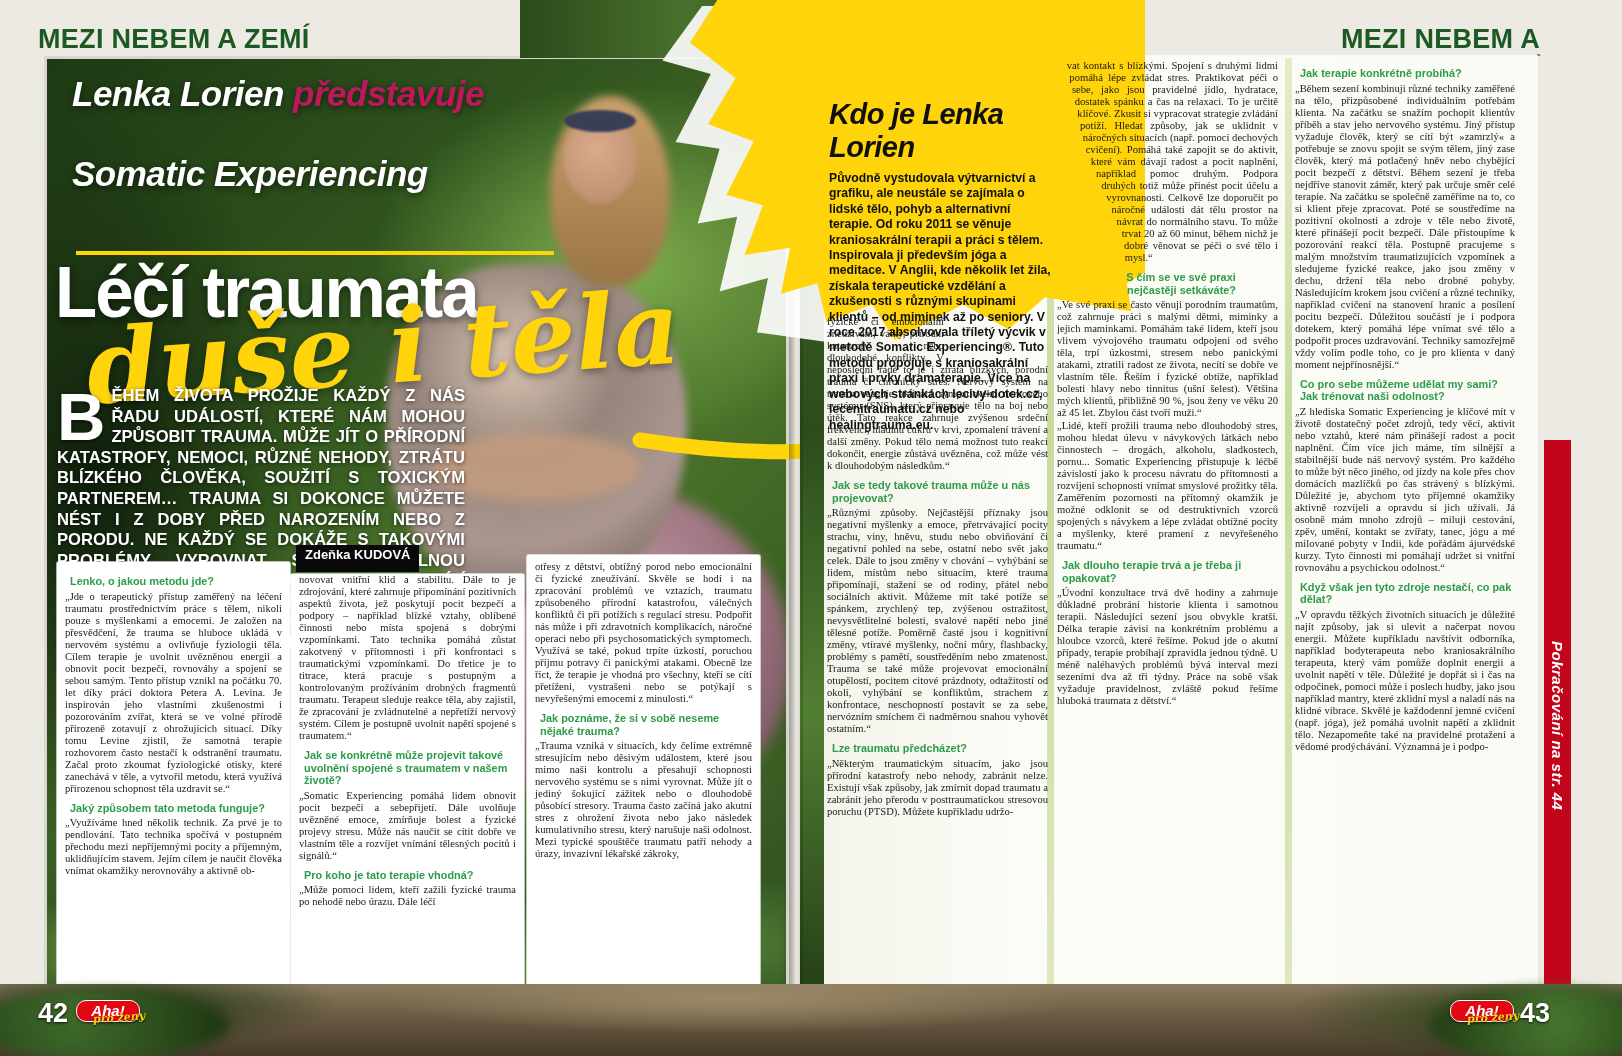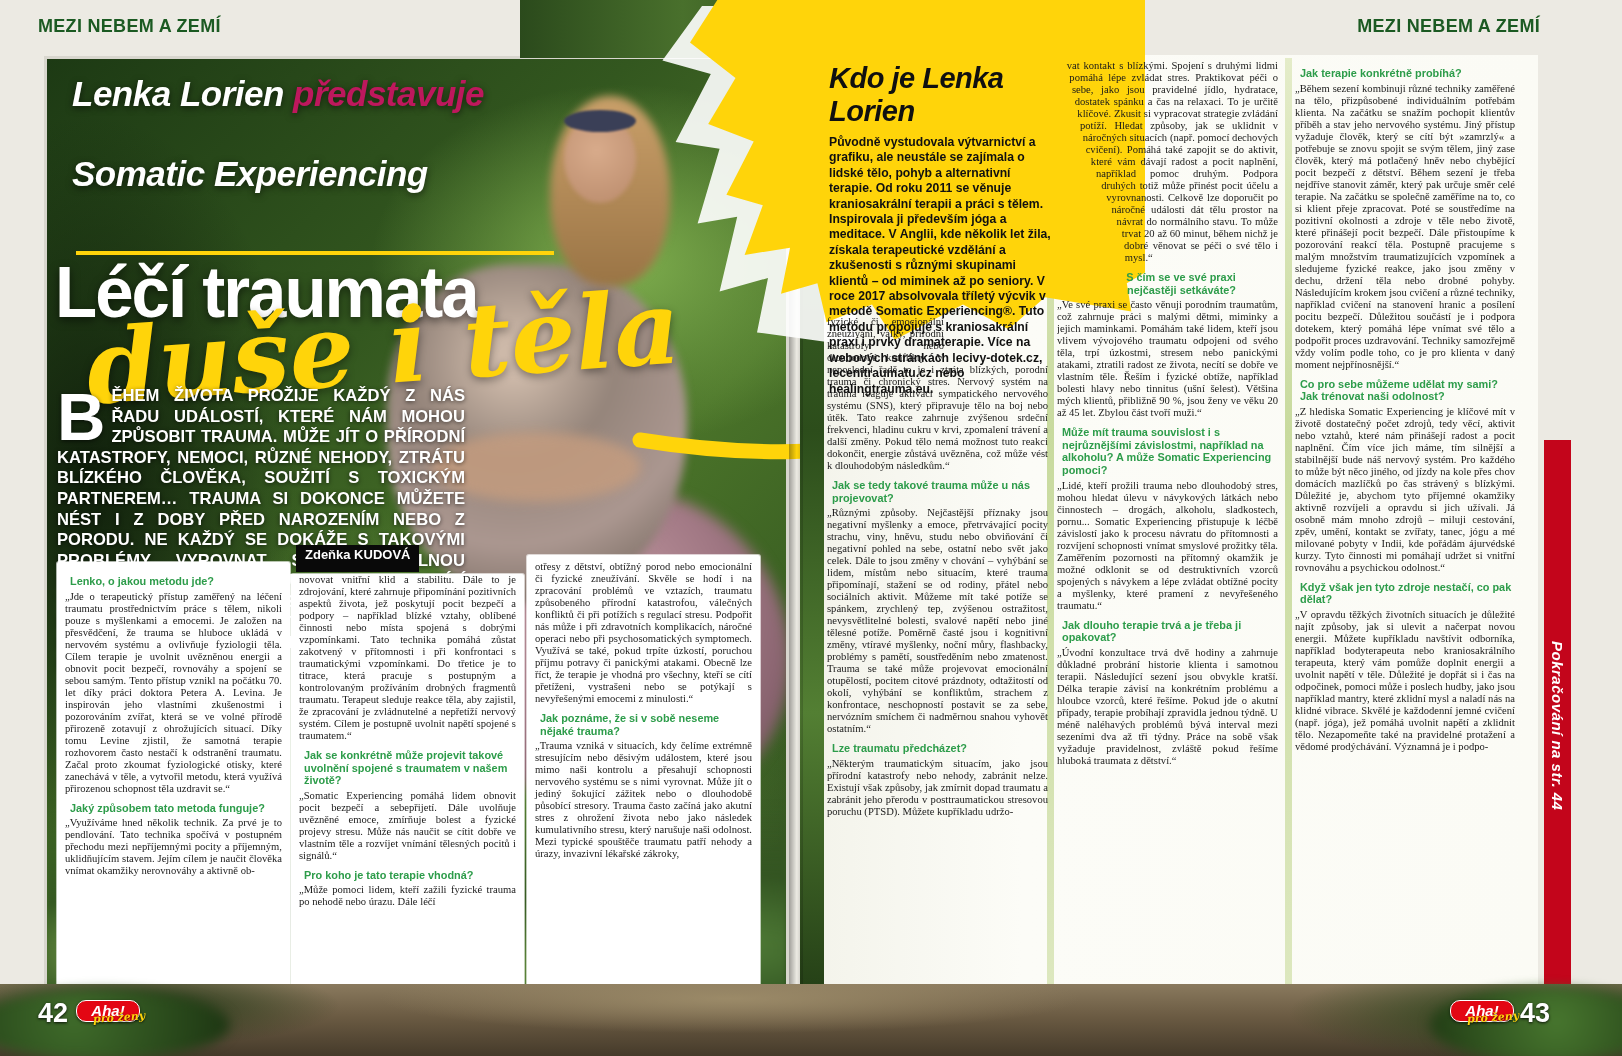--- a/index.html
+++ b/index.html
@@ -1,21 +1,21 @@
 <!DOCTYPE html>
 <html lang="cs"><head>
 <meta charset="utf-8">
 <style>
   html,body{margin:0;padding:0;background:#444;}
   #canvas{position:relative;width:1622px;height:1056px;margin:0 auto;background:#eceae3;
     overflow:hidden;font-family:"Liberation Sans",sans-serif;}
   #canvas *{box-sizing:border-box;}
 
   
-  .section-head{position:absolute;top:16px;font-size:18px;font-weight:bold;color:#1b5a22;letter-spacing:.3px;}
+  .section-head{position:absolute;top:24px;font-size:27px;font-weight:bold;color:#1b5a22;letter-spacing:.3px;}
   .section-head.left{left:38px;}
   .section-head.right{left:1290px;width:250px;text-align:right;}
 
   
   .photo-frame{position:absolute;left:44px;top:56px;width:745px;height:938px;
     border:3px solid #d8d6ce;
     background:
       radial-gradient(ellipse 420px 300px at 78% 22%, #7fae4e 0%, rgba(127,174,78,0) 60%),
       radial-gradient(ellipse 500px 380px at 60% 72%, #5d8a39 0%, rgba(93,138,57,0) 65%),
       radial-gradient(ellipse 300px 520px at 6% 45%, #101f0c 0%, rgba(16,31,12,0) 70%),
@@ -73,21 +73,21 @@
     background:linear-gradient(180deg,#e4ecc9,#c8da9e 40%,#dde8bf);}
   .gutter{position:absolute;left:789px;top:56px;width:14px;height:938px;
     background:linear-gradient(90deg,rgba(0,0,0,.32),rgba(0,0,0,0) 55%,rgba(0,0,0,.18));}
 
   
   .white-streak{position:absolute;left:636px;top:6px;width:220px;height:340px;background:rgba(255,255,255,.9);
     clip-path:polygon(30% 0,100% 0,100% 100%,55% 96%,60% 80%,38% 84%,46% 62%,28% 64%,38% 42%,18% 40%,34% 20%,12% 16%);}
   .splash{position:absolute;left:690px;top:0;width:455px;height:354px;background:#ffd40a;
     clip-path:polygon(6% 0,100% 0,100% 77%,96% 80%,97% 88%,78% 84%,70% 93%,60% 86%,45% 96%,40% 86%,30% 91%,28% 80%,20% 83%,22% 70%,12% 72%,16% 58%,8% 55%,14% 40%,4% 35%,10% 22%,0 12%);}
   .profile{position:absolute;left:829px;top:62px;width:228px;color:#101010;}
-  .profile-title{font-style:italic;font-weight:bold;font-size:29px;letter-spacing:-.5px;margin-bottom:7px;}
+  .profile-title{font-style:italic;font-weight:bold;font-size:29px;letter-spacing:-.5px;margin-bottom:7px;margin-top:36px;}
   .profile-body{font-weight:bold;font-size:12.2px;line-height:15.4px;text-align:left;}
 
   
   .col{position:absolute;font-family:"Liberation Serif",serif;font-size:10.6px;line-height:12px;
     color:#191919;text-align:justify;overflow:hidden;hyphens:auto;}
   .col .a{margin:0 0 1px;}
   .col .q{font-family:"Liberation Sans",sans-serif;font-weight:bold;color:#2d9c4a;
     font-size:10.9px;line-height:12.6px;margin:7px 0 3px;padding-left:5px;text-align:left;}
   .colbox{background:#fff;border-radius:2px;box-shadow:0 0 0 1px rgba(255,255,255,.65);}
   #col1{left:57px;top:562px;width:233px;height:433px;padding:6px 8px;}
@@ -201,21 +201,20 @@
       <div class="a">fyzické či emocionální zneužívání, války, přírodní katastrofy nebo dlouhodobé konflikty. V neposlední řadě to je i ztráta blízkých, porodní trauma či chronický stres. Nervový systém na trauma reaguje aktivací sympatického nervového systému (SNS), který připravuje tělo na boj nebo útěk. Tato reakce zahrnuje zvýšenou srdeční frekvenci, hladinu cukru v krvi, zpomalení trávení a další změny. Pokud tělo nemá možnost tuto reakci dokončit, energie zůstává uvězněna, což může vést k dlouhodobým následkům.“</div>
       <div class="q">Jak se tedy takové trauma může u nás projevovat?</div>
       <div class="a">„Různými způsoby. Nejčastější příznaky jsou negativní myšlenky a emoce, přetrvávající pocity strachu, viny, hněvu, studu nebo obviňování či negativní pohled na sebe, ostatní nebo svět jako celek. Dále to jsou změny v chování – vyhýbání se lidem, místům nebo situacím, které trauma připomínají, stažení se od rodiny, přátel nebo sociálních aktivit. Můžeme mít také potíže se spánkem, zrychlený tep, zvýšenou ostražitost, nevysvětlitelné bolesti, svalové napětí nebo jiné tělesné potíže. Poměrně časté jsou i kognitivní změny, vtíravé myšlenky, noční můry, flashbacky, problémy s pamětí, soustředěním nebo zmatenost. Trauma se také může projevovat emocionální otupělostí, pocitem citové prázdnoty, odtažitostí od okolí, vyhýbání se konfliktům, strachem z konfrontace, neschopností postavit se za sebe, nervózním smíchem či nadměrnou snahou vyhovět ostatním.“</div>
       <div class="q">Lze traumatu předcházet?</div>
       <div class="a">„Některým traumatickým situacím, jako jsou přírodní katastrofy nebo nehody, zabránit nelze. Existují však způsoby, jak zmírnit dopad traumatu a zabránit jeho přerodu v posttraumatickou stresovou poruchu (PTSD). Můžete kupříkladu udržo-</div>
     </div>
   <div id="col5" class="col">
       <div class="a">vat kontakt s blízkými. Spojení s druhými lidmi pomáhá lépe zvládat stres. Praktikovat péči o sebe, jako jsou pravidelné jídlo, hydratace, dostatek spánku a čas na relaxaci. To je určitě klíčové. Zkusit si vypracovat strategie zvládání potíží. Hledat způsoby, jak se uklidnit v náročných situacích (např. pomocí dechových cvičení). Pomáhá také zapojit se do aktivit, které vám dávají radost a pocit naplnění, například pomoc druhým. Podpora druhých totiž může přinést pocit účelu a vyrovnanosti. Celkově lze doporučit po náročné události dát tělu prostor na návrat do normálního stavu. To může trvat 20 až 60 minut, během nichž je dobré věnovat se péči o své tělo i mysl.“</div>
       <div class="q">S čím se ve své praxi nejčastěji setkáváte?</div>
       <div class="a">„Ve své praxi se často věnuji porodním traumatům, což zahrnuje práci s malými dětmi, miminky a jejich maminkami. Pomáhám také lidem, kteří jsou vlivem vývojového traumatu odpojeni od svého těla, trpí úzkostmi, stresem nebo panickými atakami, ztratili radost ze života, necítí se dobře ve vlastním těle. Řeším i fyzické obtíže, například bolesti hlavy nebo tinnitus (ušní šelest). Většina mých klientů, přibližně 90 %, jsou ženy ve věku 20 až 45 let. Zbylou část tvoří muži.“</div>
-      <div class="q">Může mít trauma souvislost i s nejrůznějšími závislostmi, například na alkoholu? A může Somatic Experiencing pomoci?</div>
       <div class="a">„Lidé, kteří prožili trauma nebo dlouhodobý stres, mohou hledat úlevu v návykových látkách nebo činnostech – drogách, alkoholu, sladkostech, pornu... Somatic Experiencing přistupuje k léčbě závislostí jako k procesu návratu do přítomnosti a rozvíjení schopnosti vnímat smyslové prožitky těla. Zaměřením pozornosti na přítomný okamžik je možné odklonit se od destruktivních vzorců spojených s návykem a lépe zvládat obtížné pocity a myšlenky, které pramení z nevyřešeného traumatu.“</div>
       <div class="q">Jak dlouho terapie trvá a je třeba ji opakovat?</div>
       <div class="a">„Úvodní konzultace trvá dvě hodiny a zahrnuje důkladné probrání historie klienta i samotnou terapii. Následující sezení jsou obvykle kratší. Délka terapie závisí na konkrétním problému a hloubce vzorců, které řešíme. Pokud jde o akutní případy, terapie probíhají zpravidla jednou týdně. U méně naléhavých problémů bývá interval mezi sezeními dva až tři týdny. Práce na sobě však vyžaduje pravidelnost, zvláště pokud řešíme hluboká traumata z dětství.“</div>
     </div>
   <div id="col6" class="col">
       <div class="q">Jak terapie konkrétně probíhá?</div>
       <div class="a">„Během sezení kombinuji různé techniky zaměřené na tělo, přizpůsobené individuálním potřebám klienta. Na začátku se snažím pochopit klientův příběh a stav jeho nervového systému. Jiný přístup vyžaduje člověk, který se cítí být »zamrzlý« a potřebuje se znovu spojit se svým tělem, jiný zase člověk, který má potlačený hněv nebo chybějící pocit bezpečí z dětství. Během sezení je třeba nejdříve stanovit záměr, který pak určuje směr celé terapie. Na začátku se společně zaměříme na to, co si klient přeje zpracovat. Poté se soustředíme na pozitivní okolnosti a zdroje v těle nebo životě, které přinášejí pocit bezpečí. Dále přistoupíme k pozorování reakcí těla. Postupně pracujeme s malým množstvím traumatizujících vzpomínek a sledujeme fyzické reakce, jako jsou změny v dechu, držení těla nebo drobné pohyby. Následujícím krokem jsou cvičení a různé techniky, například cvičení na stanovení hranic a posílení pocitu bezpečí. Důležitou součástí je i podpora dotekem, který pomáhá lépe vnímat své tělo a podpořit proces uzdravování. Techniky samozřejmě vždy volím podle toho, co je pro klienta v daný moment nejpřínosnější.“</div>
       <div class="q">Co pro sebe můžeme udělat my sami? Jak trénovat naši odolnost?</div>
       <div class="a">„Z hlediska Somatic Experiencing je klíčové mít v životě dostatečný počet zdrojů, tedy věcí, aktivit nebo vztahů, které nám přinášejí radost a pocit naplnění. Čím více jich máme, tím silnější a stabilnější bude náš nervový systém. Pro každého to může být něco jiného, od jízdy na kole přes chov domácích mazlíčků po čas strávený s blízkými. Důležité je, abychom tyto příjemné okamžiky aktivně rozvíjeli a opravdu si jich užívali. Já osobně mám mnoho zdrojů – miluji cestování, zpěv, umění, kontakt se zvířaty, tanec, jógu a mé milované pobyty v Indii, kde pořádám ájurvédské kurzy. Tyto činnosti mi pomáhají udržet si vnitřní rovnováhu a psychickou odolnost.“</div>
       <div class="q">Když však jen tyto zdroje nestačí, co pak dělat?</div>

